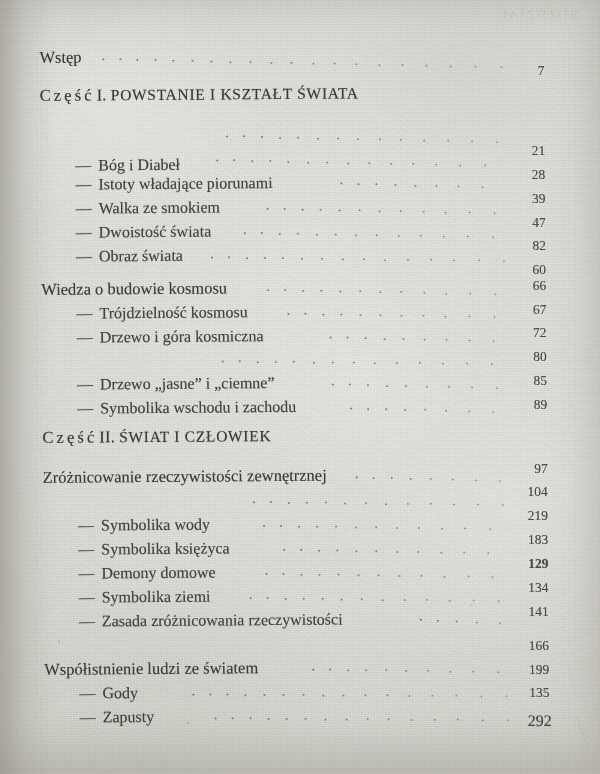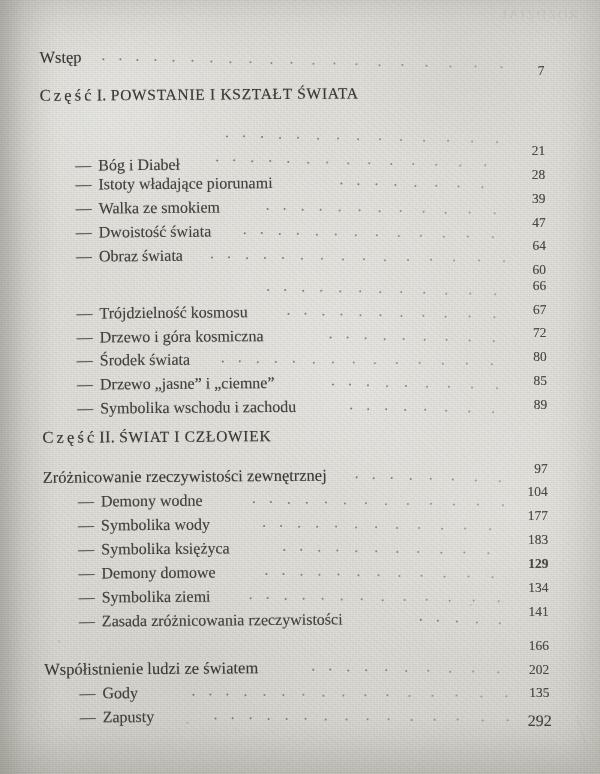--- a/index.html
+++ b/index.html
@@ -513,46 +513,43 @@
     <div class="toc-line sub" style="left:77px; top:199px;">
       <span class="dash">—</span><span>Walka ze smokiem</span>
     </div>
     <div class="toc-line sub" style="left:77px; top:223px;">
       <span class="dash">—</span><span>Dwoistość świata</span>
     </div>
     <div class="toc-line sub" style="left:77px; top:247px;">
       <span class="dash">—</span><span>Obraz świata</span>
     </div>
 
+    <div class="toc-line section" style="left:42px; top:280px;">
+      <span>Wiedza o budowie kosmosu</span>
+    </div>
     <div class="toc-line sub" style="left:77px; top:304px;">
       <span class="dash">—</span><span>Trójdzielność kosmosu</span>
     </div>
     <div class="toc-line sub" style="left:77px; top:328px;">
       <span class="dash">—</span><span>Drzewo i góra kosmiczna</span>
-    </div>
-    <div class="toc-line sub" style="left:77px; top:351px;">
-      <span class="dash">—</span><span>Środek świata</span>
     </div>
     <div class="toc-line sub" style="left:77px; top:375px;">
       <span class="dash">—</span><span>Drzewo „jasne” i „ciemne”</span>
     </div>
     <div class="toc-line sub" style="left:77px; top:399px;">
       <span class="dash">—</span><span>Symbolika wschodu i zachodu</span>
     </div>
 
     <div class="part-head" style="left:42px; top:428px;">
       <span class="kicker">Część</span><span class="roman">II.</span>
       <span class="title">ŚWIAT I CZŁOWIEK</span>
     </div>
 
     <div class="toc-line section" style="left:42px; top:468px;">
       <span>Zróżnicowanie rzeczywistości zewnętrznej</span>
-    </div>
-    <div class="toc-line sub" style="left:77px; top:492px;">
-      <span class="dash">—</span><span>Demony wodne</span>
     </div>
     <div class="toc-line sub" style="left:77px; top:516px;">
       <span class="dash">—</span><span>Symbolika wody</span>
     </div>
     <div class="toc-line sub" style="left:77px; top:540px;">
       <span class="dash">—</span><span>Symbolika księżyca</span>
     </div>
     <div class="toc-line sub" style="left:77px; top:564px;">
       <span class="dash">—</span><span>Demony domowe</span>
     </div>
@@ -572,37 +569,37 @@
     <div class="toc-line sub" style="left:77px; top:708px;">
       <span class="dash">—</span><span>Zapusty</span>
     </div>
 
     <div id="pagenums">
         <span class="pagenum" style="left: 515px; top: 66px;">7</span>
         <span class="pagenum" style="left: 515px; top: 146px;">21</span>
         <span class="pagenum" style="left: 515px; top: 170px;">28</span>
         <span class="pagenum" style="left: 515px; top: 194px;">39</span>
         <span class="pagenum" style="left: 515px; top: 218px;">47</span>
-        <span class="pagenum" style="left: 515px; top: 241px;">64</span>
+        <span class="pagenum" style="left: 515px; top: 241px;">82</span>
         <span class="pagenum" style="left: 515px; top: 265px;">60</span>
         <span class="pagenum" style="left: 515px; top: 281px;">66</span>
         <span class="pagenum" style="left: 515px; top: 305px;">67</span>
         <span class="pagenum" style="left: 515px; top: 328px;">72</span>
         <span class="pagenum" style="left: 515px; top: 352px;">80</span>
         <span class="pagenum" style="left: 515px; top: 376px;">85</span>
         <span class="pagenum" style="left: 515px; top: 400px;">89</span>
         <span class="pagenum" style="left: 515px; top: 464px;">97</span>
         <span class="pagenum" style="left: 515px; top: 487px;">104</span>
-        <span class="pagenum" style="left: 515px; top: 511px;">177</span>
+        <span class="pagenum" style="left: 515px; top: 511px;">219</span>
         <span class="pagenum" style="left: 515px; top: 535px;">183</span>
         <span class="pagenum" style="left: 515px; top: 559px; font-weight: bold;">129</span>
         <span class="pagenum" style="left: 515px; top: 583px;">134</span>
         <span class="pagenum" style="left: 515px; top: 607px;">141</span>
         <span class="pagenum" style="left: 515px; top: 641px;">166</span>
-        <span class="pagenum" style="left: 515px; top: 665px;">202</span>
+        <span class="pagenum" style="left: 515px; top: 665px;">199</span>
         <span class="pagenum" style="left: 515px; top: 688px;">135</span>
       </div>
 
     <div class="folio" style="left:525px; top:714px;">292</div>
 
   </div>
 
   <div class="edge-vignette"></div>
   <div class="corner-mark"></div>
 

